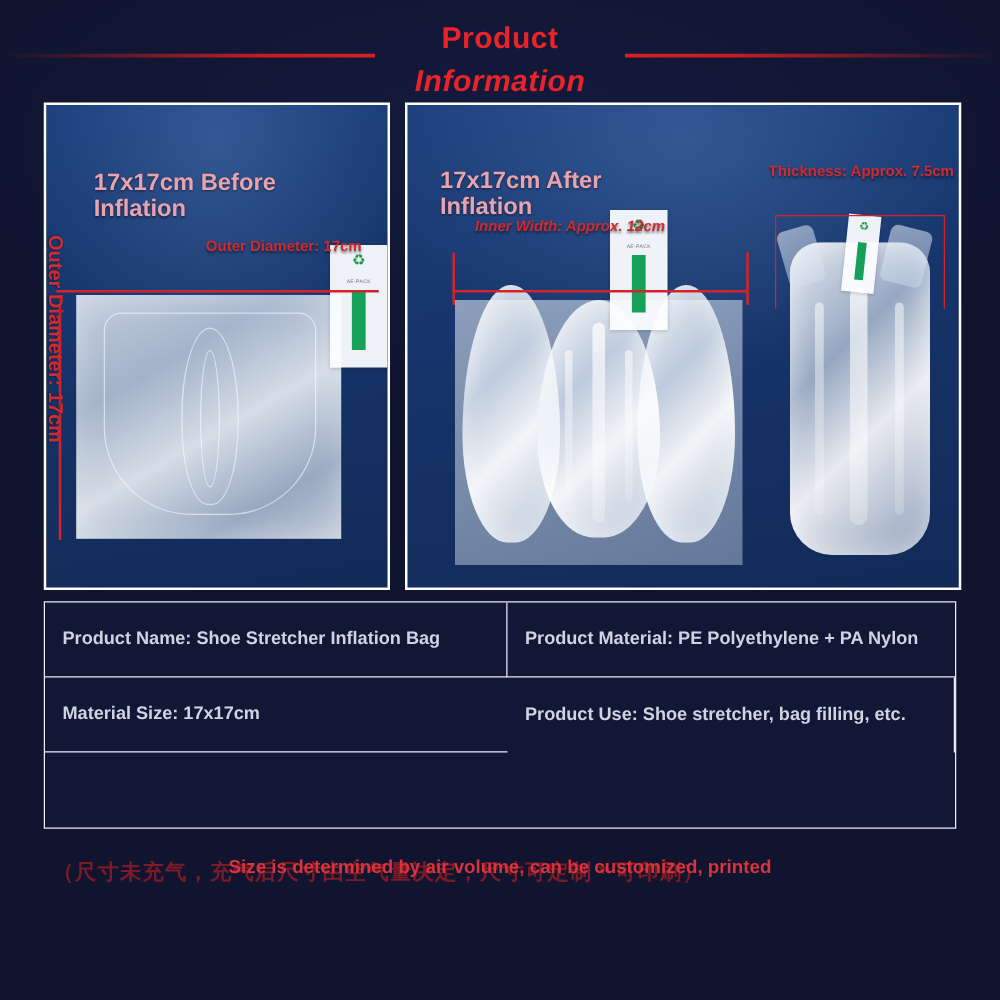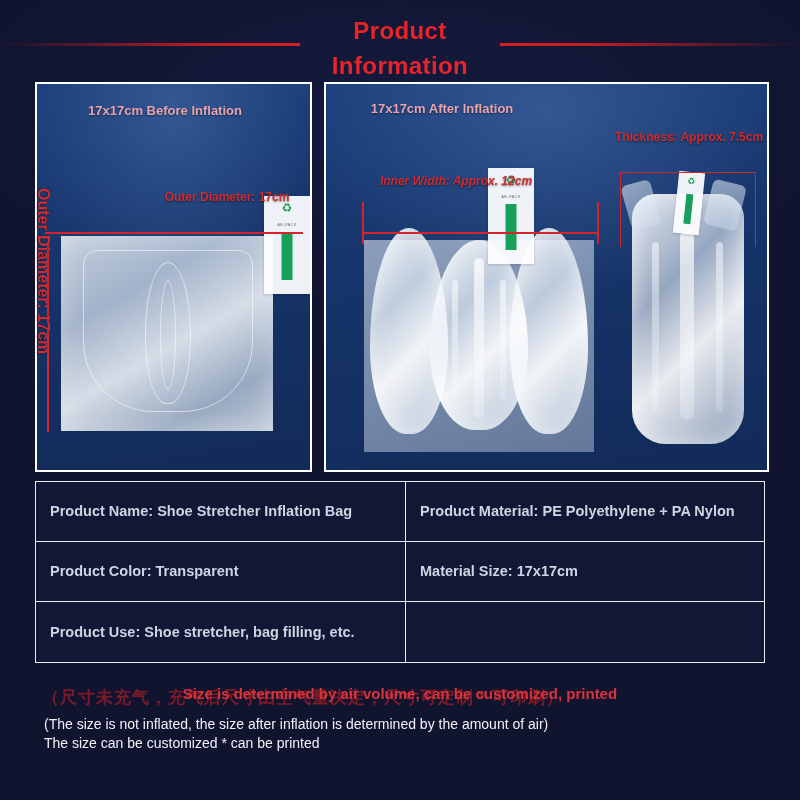--- a/index.html
+++ b/index.html
@@ -17,31 +17,31 @@
 
   
   .rule{position:absolute;height:3px;top:43px;}
   .rule.left{left:0;width:300px;
     background:linear-gradient(90deg,rgba(200,25,30,0) 0%,rgba(206,28,32,.95) 70%,#d61f24 100%);}
   .rule.right{right:0;width:300px;
     background:linear-gradient(270deg,rgba(200,25,30,0) 0%,rgba(206,28,32,.95) 70%,#d61f24 100%);}
   .title{position:absolute;left:0;top:12px;width:800px;text-align:center;
     color:#e8242a;font-weight:bold;font-size:24px;line-height:37px;
     letter-spacing:.4px;z-index:4;}
-  .title .l2{display:block;margin-top:-2px;}
+  .title .l2{display:block;margin-top:-2px;font-style:italic;}
 
   
   .panel{position:absolute;border:2px solid #ffffff;overflow:hidden;
     background:linear-gradient(170deg,#1c3f7c 0%,#16356c 40%,#122a58 100%);}
   #panel-before{left:35px;top:82px;width:273px;height:386px;}
   #panel-after{left:324px;top:82px;width:441px;height:386px;}
   .panel .floorglow{position:absolute;left:-10%;top:-10%;width:120%;height:70%;
     background:radial-gradient(ellipse at 50% 25%, rgba(110,150,210,.30) 0%, rgba(30,70,140,0) 65%);}
-  .panel-title{position:absolute;color:#e9a3ae;font-weight:bold;font-size:13px;
-    line-height:21px;text-align:center;text-shadow:0 1px 2px rgba(0,0,0,.5);z-index:6;}
+  .panel-title{position:absolute;color:#e9a3ae;font-weight:bold;font-size:19px;
+    line-height:21px;text-align:left;text-shadow:0 1px 2px rgba(0,0,0,.5);z-index:6;margin-top:36px;}
   #title-before{left:38px;top:16px;width:180px;}
   #title-after{left:26px;top:14px;width:180px;}
 
   
   .mlabel{position:absolute;color:#cf2b30;font-weight:bold;font-size:12px;
     line-height:18px;text-align:center;z-index:7;text-shadow:0 1px 2px rgba(0,0,0,.55);}
   #lbl-outer-d{left:120px;top:104px;width:140px;}
   #lbl-inner-w{left:50px;top:88px;width:160px;font-style:italic;}
   #lbl-thick{left:288px;top:44px;width:150px;}
   .vlabel{position:absolute;color:#cf2b30;font-weight:bold;font-size:16px;z-index:8;
@@ -168,25 +168,20 @@
     <div class="bracket" style="left:294px;top:88px;width:134px;height:74px;"></div>
 
     <div class="panel-title" id="title-after">17x17cm After Inflation</div>
     <div class="mlabel" id="lbl-inner-w">Inner Width: Approx. 12cm</div>
     <div class="mlabel" id="lbl-thick">Thickness: Approx. 7.5cm</div>
   </div>
 
   <div class="spec">
     <div class="cell">Product Name: Shoe Stretcher Inflation Bag</div>
     <div class="cell nr">Product Material: PE Polyethylene + PA Nylon</div>
-    <div class="cell">Product Color: Transparent</div>
     <div class="cell nr">Material Size: 17x17cm</div>
     <div class="cell nb">Product Use: Shoe stretcher, bag filling, etc.</div>
   </div>
 
   <div class="foot-orig">（尺寸未充气，充气后尺寸由空气量决定，尺寸可定制＊可印刷）</div>
   <div class="foot-overlay">Size is determined by air volume, can be customized, printed</div>
-  <div class="foot-en">
-    <span>(The size is not inflated, the size after inflation is determined by the amount of air)</span>
-    <span class="l2">The size can be customized * can be printed</span>
-  </div>
 
 </div>
 
 </body></html>

